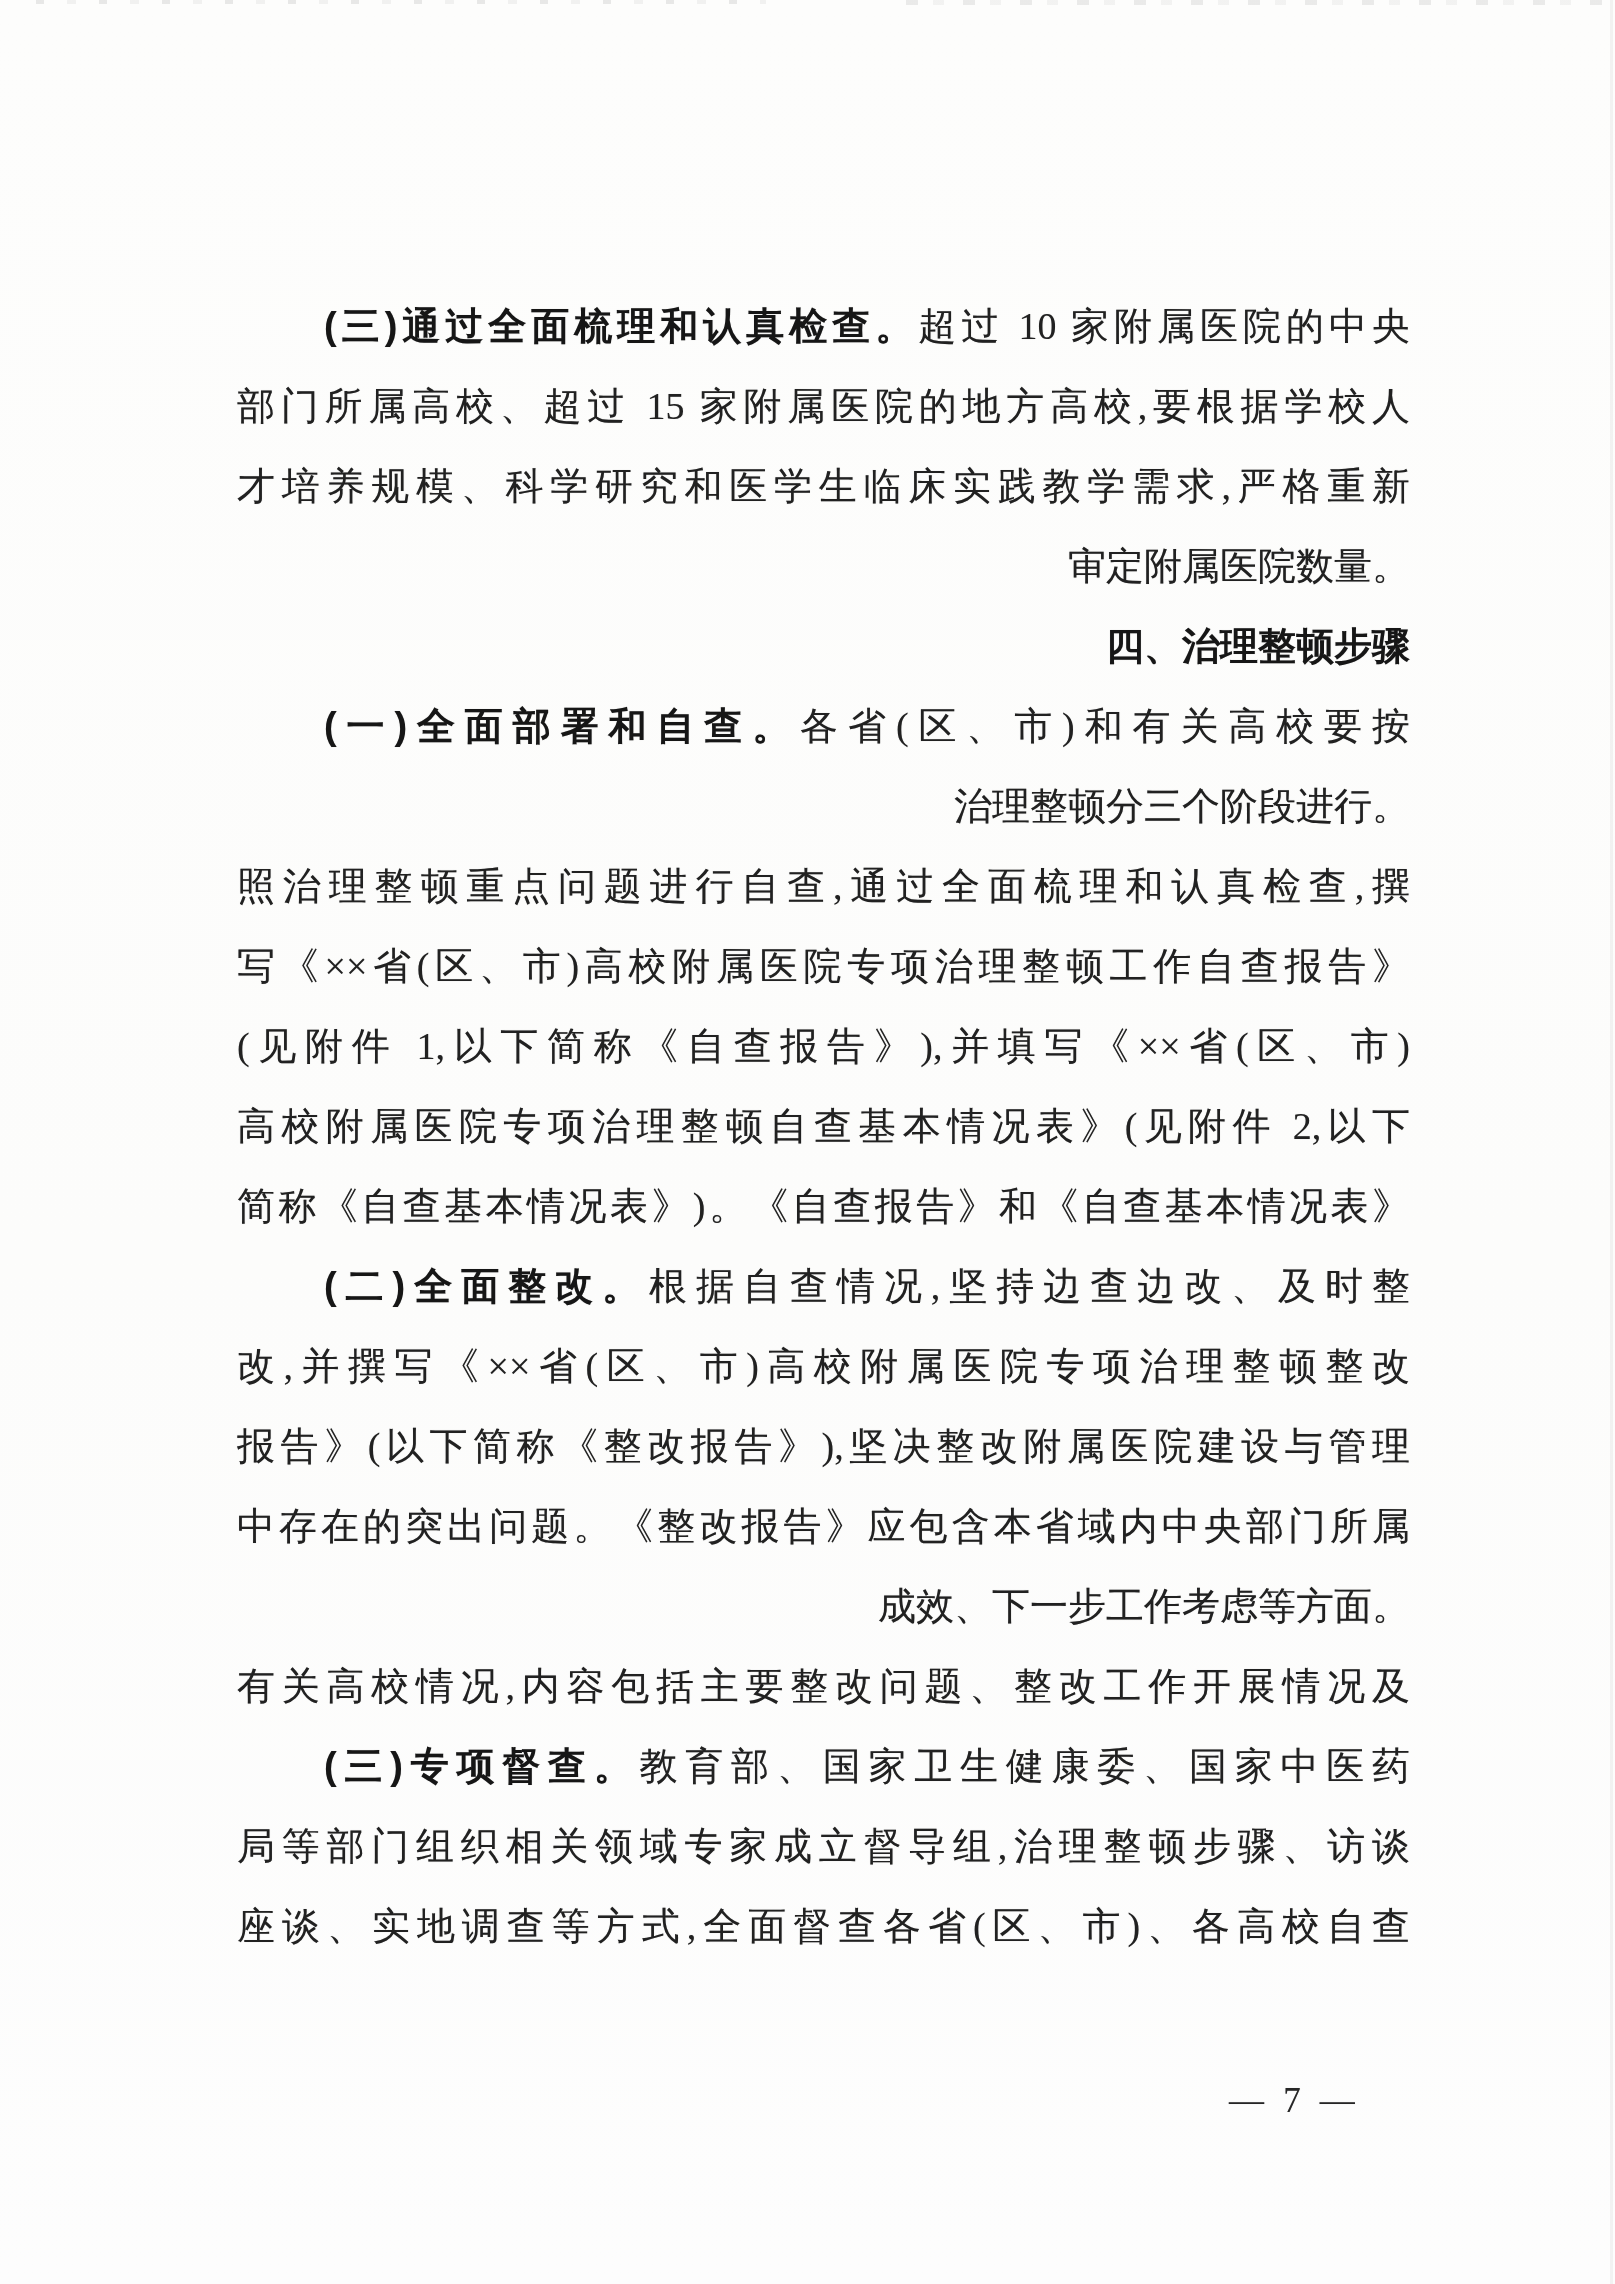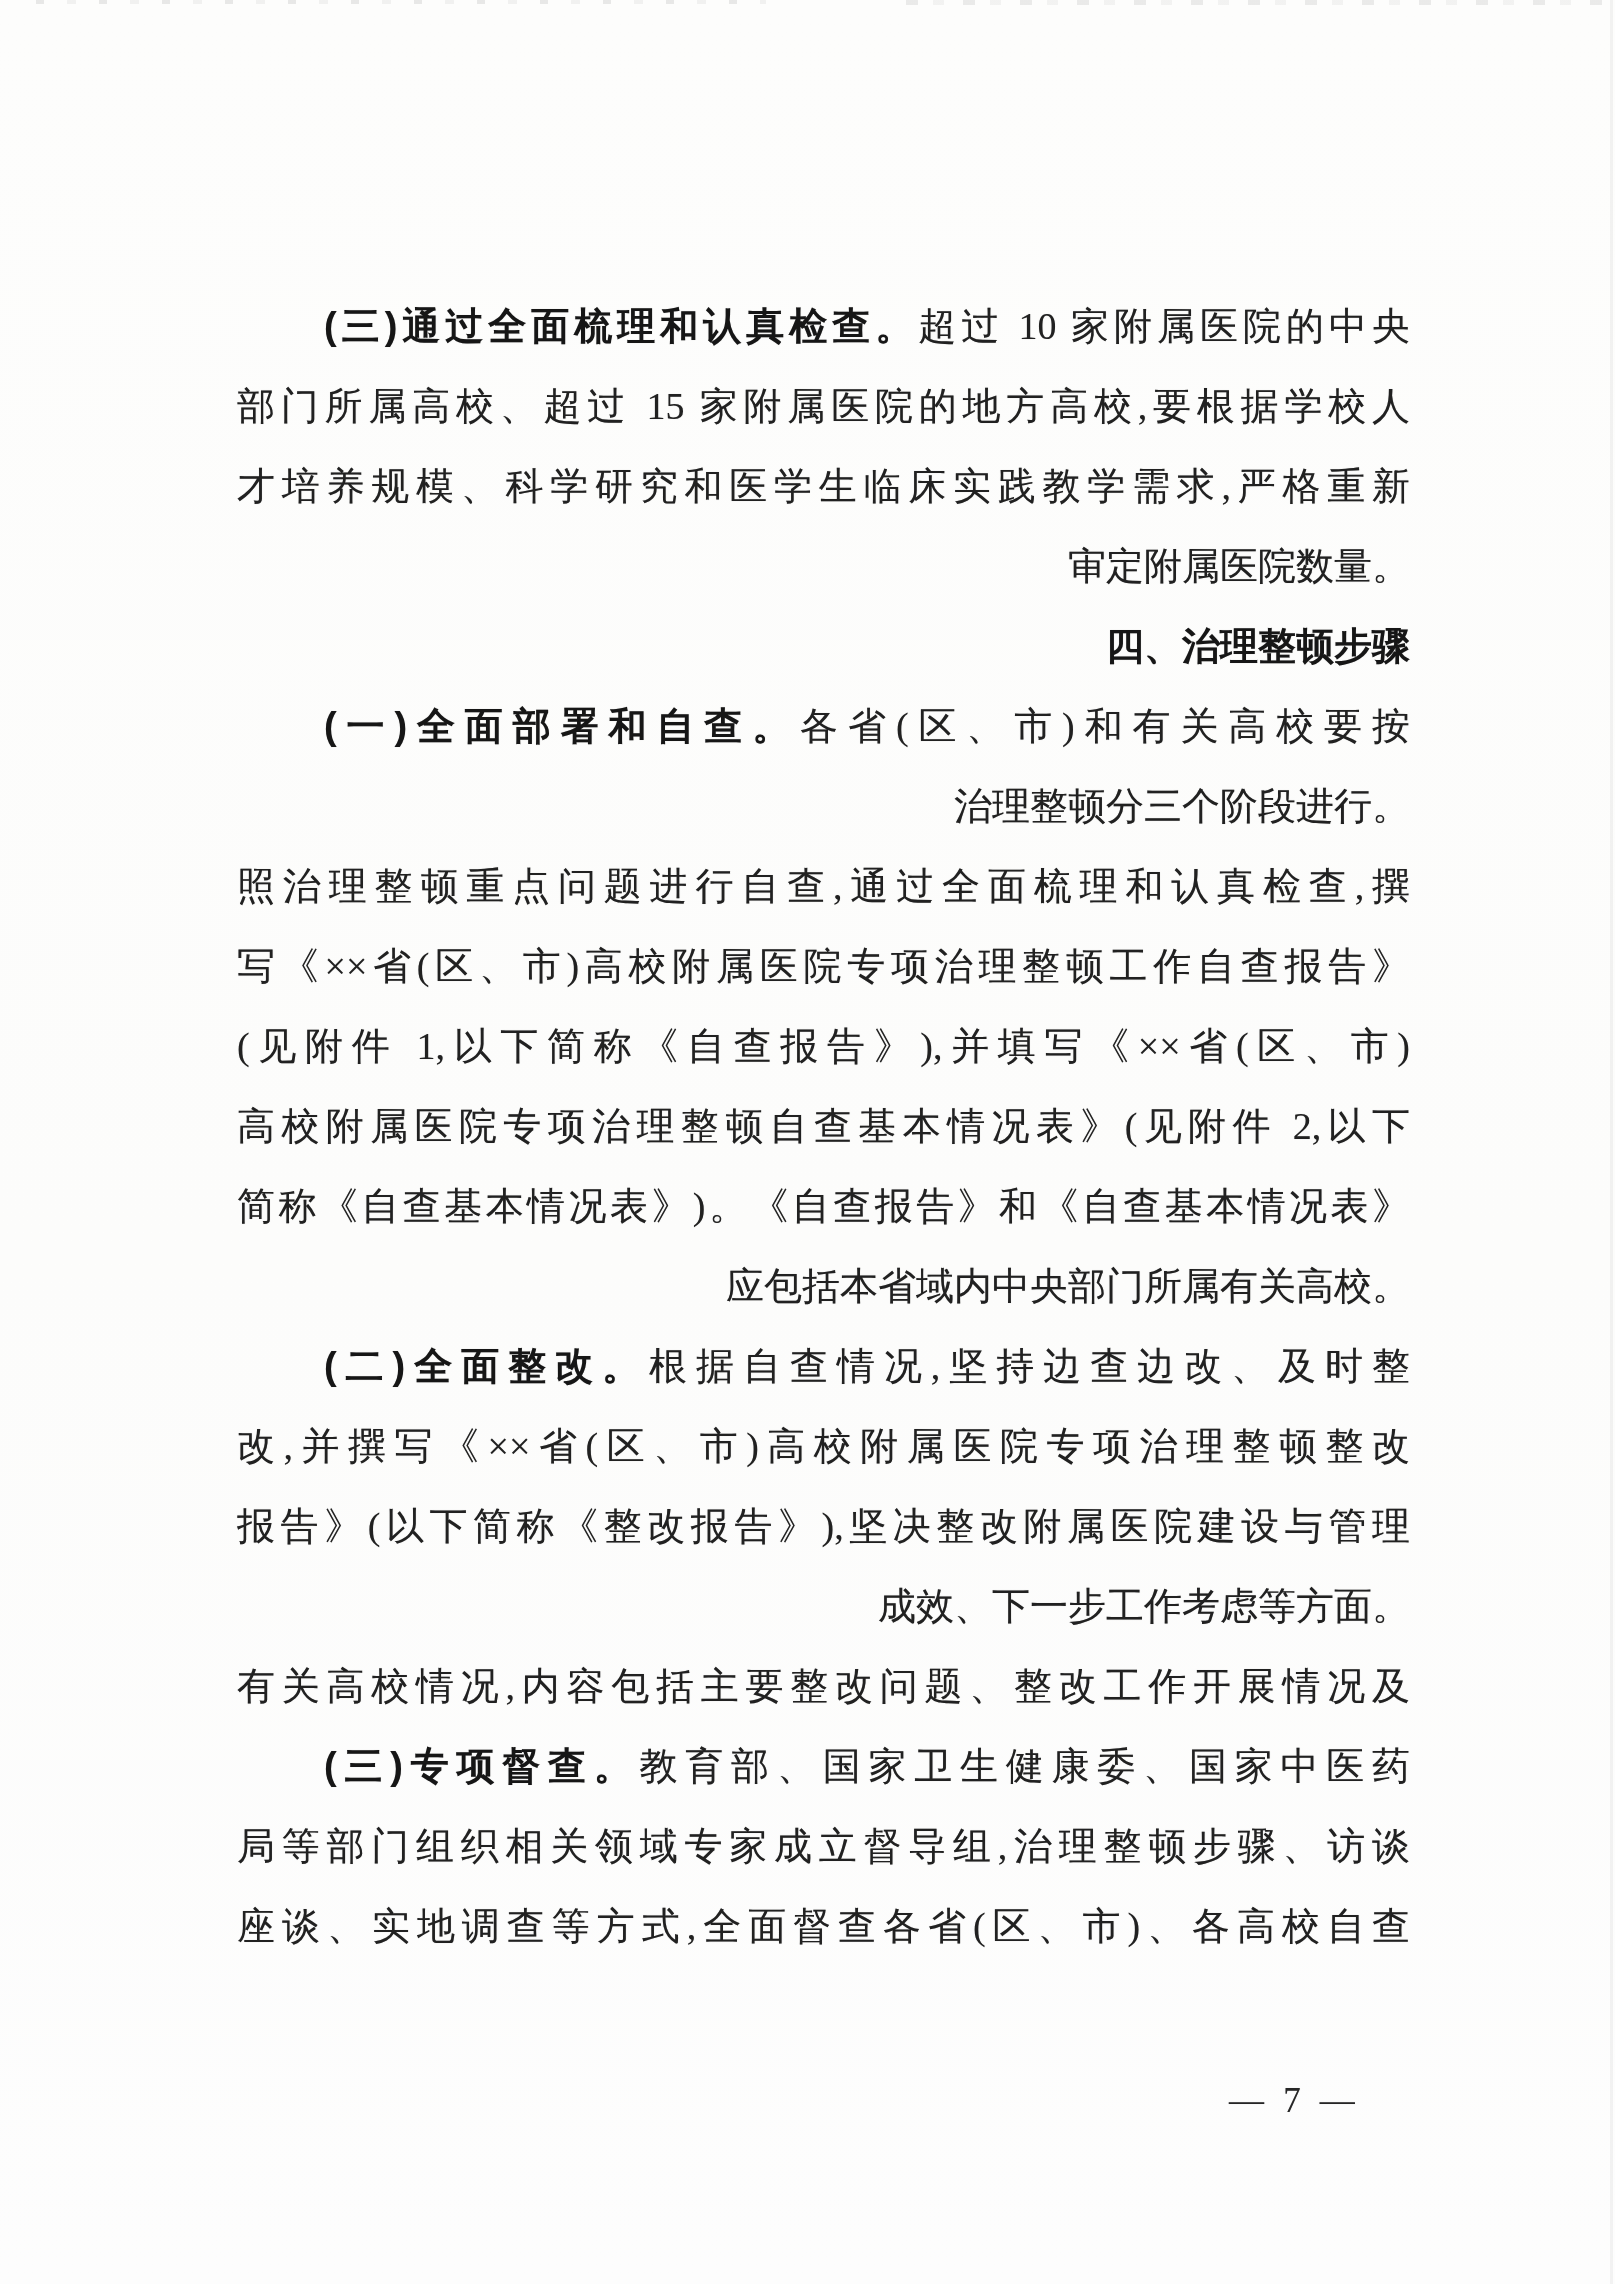--- a/index.html
+++ b/index.html
@@ -99,24 +99,24 @@
       <div class="line full"><span class="seg">才培养规模、科学研究和医学生临床实践教学需求,严格重新</span></div>
       <div class="line"><span class="seg">审定附属医院数量。</span></div>
       <div class="line indent heading"><span class="seg bold">四、治理整顿步骤</span></div>
       <div class="line indent full"><span class="seg bold">(一)全面部署和自查。</span><span class="seg">各省(区、市)和有关高校要按</span></div>
       <div class="line indent"><span class="seg">治理整顿分三个阶段进行。</span></div>
       <div class="line full"><span class="seg">照治理整顿重点问题进行自查,通过全面梳理和认真检查,撰</span></div>
       <div class="line full"><span class="seg">写《××省(区、市)高校附属医院专项治理整顿工作自查报告》</span></div>
       <div class="line full"><span class="seg">(见附件 1,以下简称《自查报告》),并填写《××省(区、市)</span></div>
       <div class="line full"><span class="seg">高校附属医院专项治理整顿自查基本情况表》(见附件 2,以下</span></div>
       <div class="line full"><span class="seg">简称《自查基本情况表》)。《自查报告》和《自查基本情况表》</span></div>
-      <div class="line"><span class="seg">应包括本省域内中央部门所属有关高校。</span></div>
       <div class="line indent full"><span class="seg bold">(二)全面整改。</span><span class="seg">根据自查情况,坚持边查边改、及时整</span></div>
       <div class="line full"><span class="seg">改,并撰写《××省(区、市)高校附属医院专项治理整顿整改</span></div>
       <div class="line full"><span class="seg">报告》(以下简称《整改报告》),坚决整改附属医院建设与管理</span></div>
+      <div class="line full"><span class="seg">中存在的突出问题。《整改报告》应包含本省域内中央部门所属</span></div>
       <div class="line"><span class="seg">成效、下一步工作考虑等方面。</span></div>
       <div class="line full"><span class="seg">有关高校情况,内容包括主要整改问题、整改工作开展情况及</span></div>
       <div class="line indent full"><span class="seg bold">(三)专项督查。</span><span class="seg">教育部、国家卫生健康委、国家中医药</span></div>
       <div class="line full"><span class="seg">局等部门组织相关领域专家成立督导组,治理整顿步骤、访谈</span></div>
       <div class="line full"><span class="seg">座谈、实地调查等方式,全面督查各省(区、市)、各高校自查</span></div>
     </div>
 
   <div class="page-number">— 7 —</div>
 </div>
 

